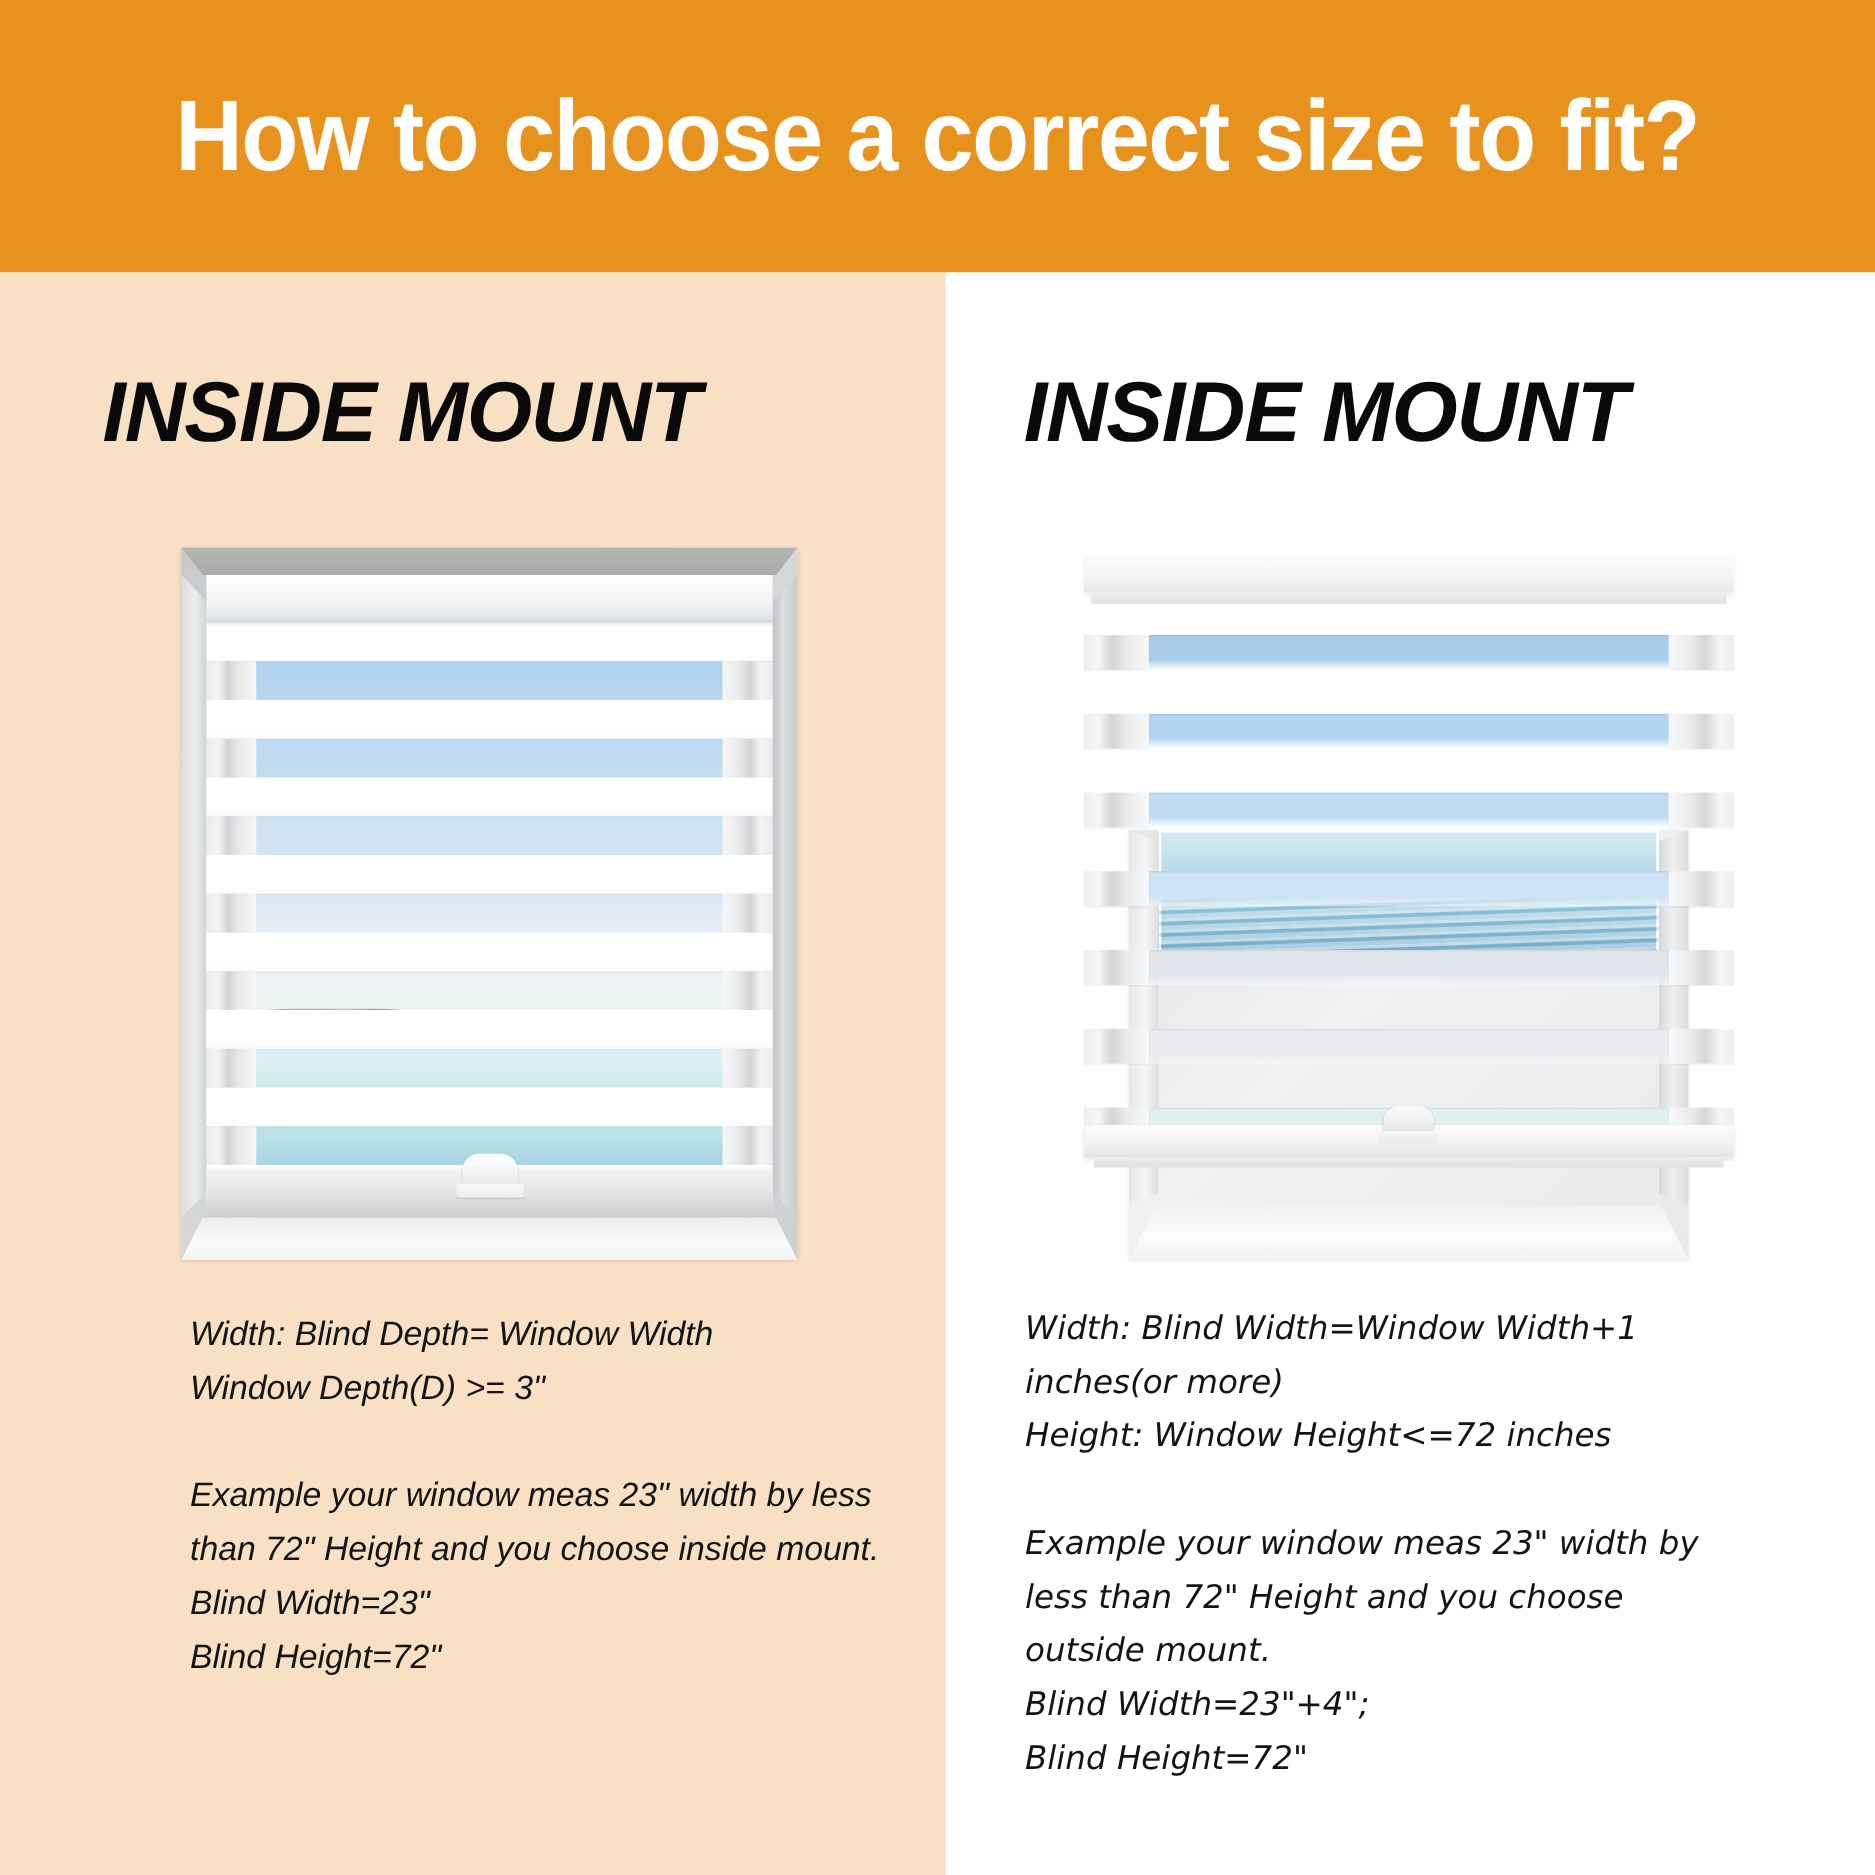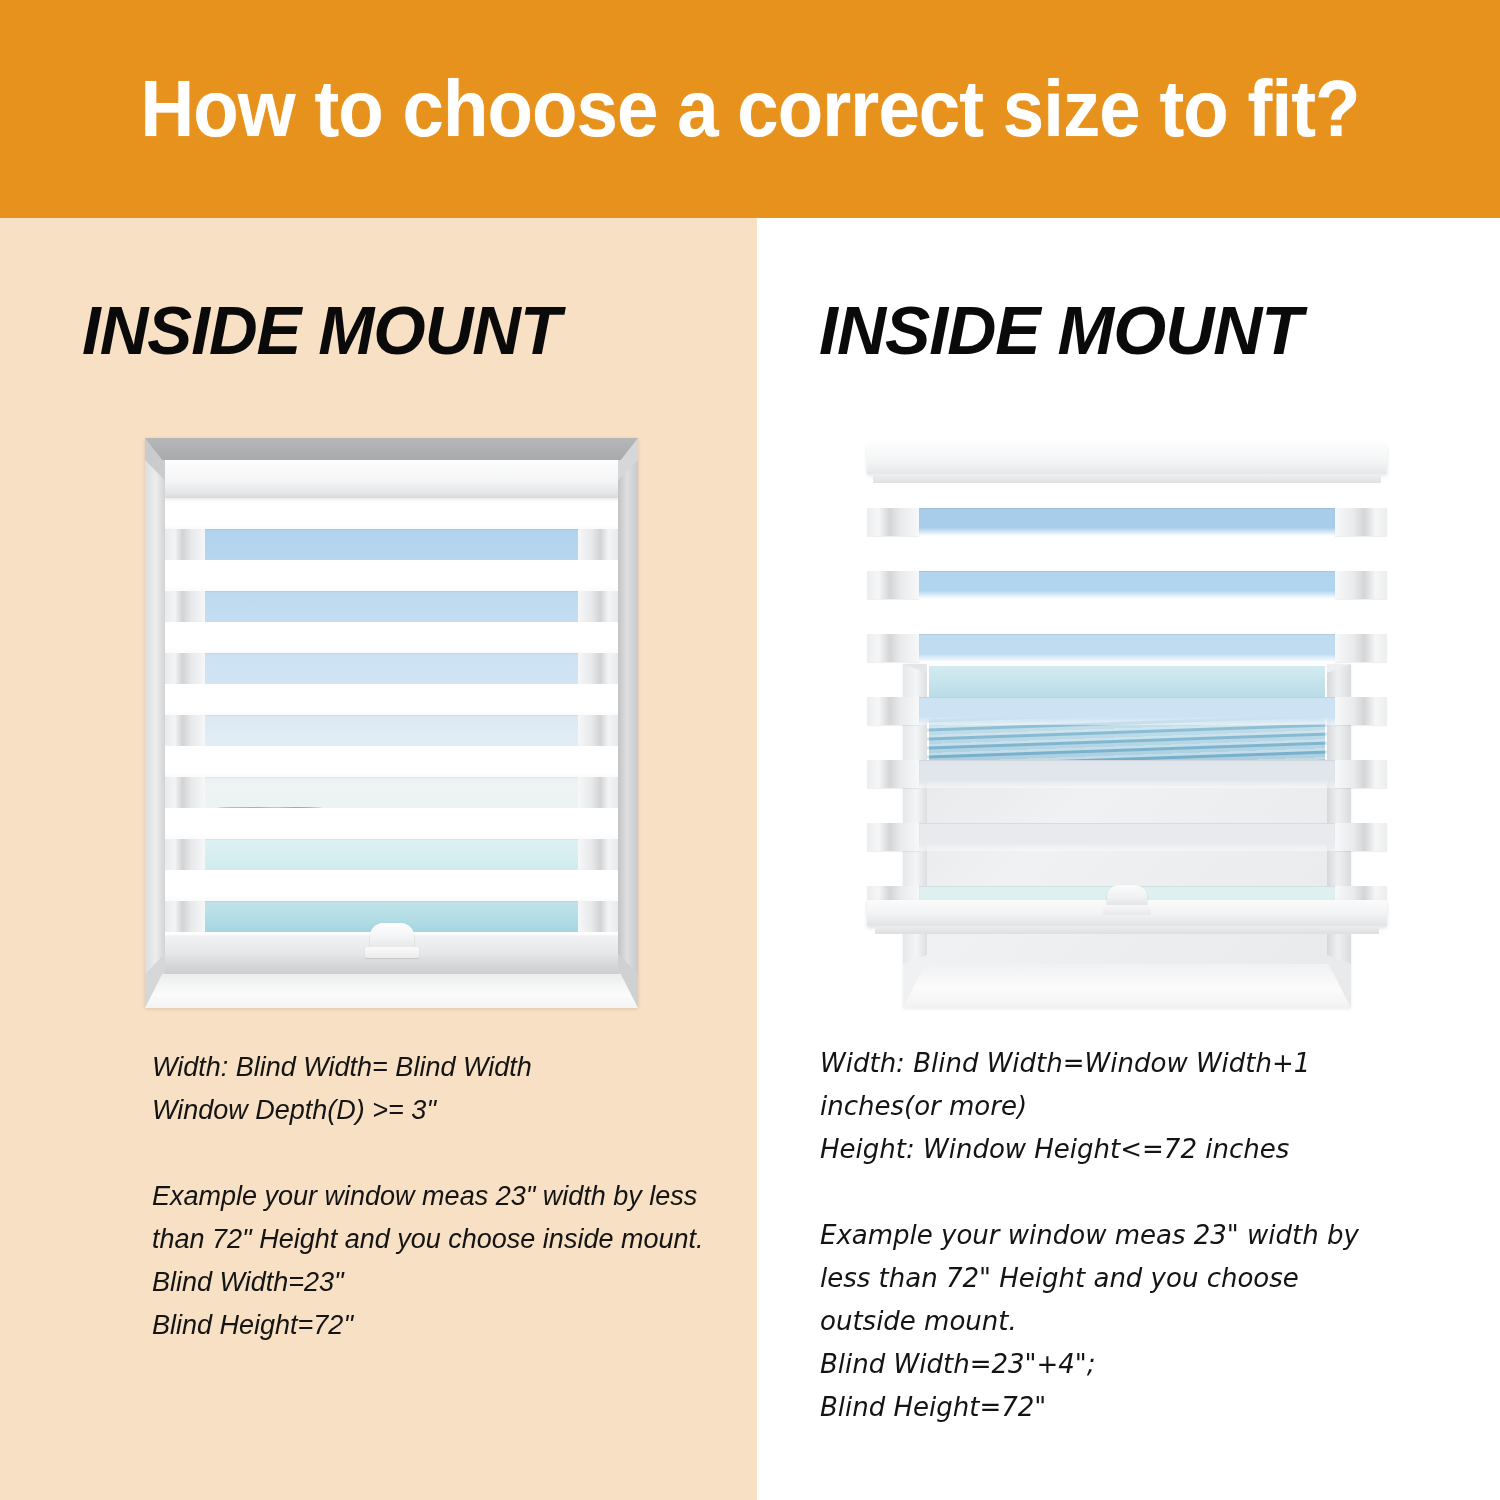--- a/index.html
+++ b/index.html
@@ -522,21 +522,21 @@
             </div>
 
           <div class="headrail"></div>
           <div class="bottomrail">
             <div class="pull-handle"></div>
           </div>
         </div>
       </div>
 
       <div class="textblock tb-left">
-        <p class="tb-para">Width: Blind Width= Blind Width</p>
+        <p class="tb-para">Width: Blind Depth= Window Width</p>
         <p class="tb-para">Window Depth(D) &gt;= 3"</p>
         <div class="tb-gap"></div>
         <p class="tb-para">Example your window meas 23" width by less than 72" Height and you choose inside mount.</p>
         <p class="tb-para">Blind Width=23"</p>
         <p class="tb-para">Blind Height=72"</p>
       </div>
     </div>
 
     <div class="panel panel-right">
 

